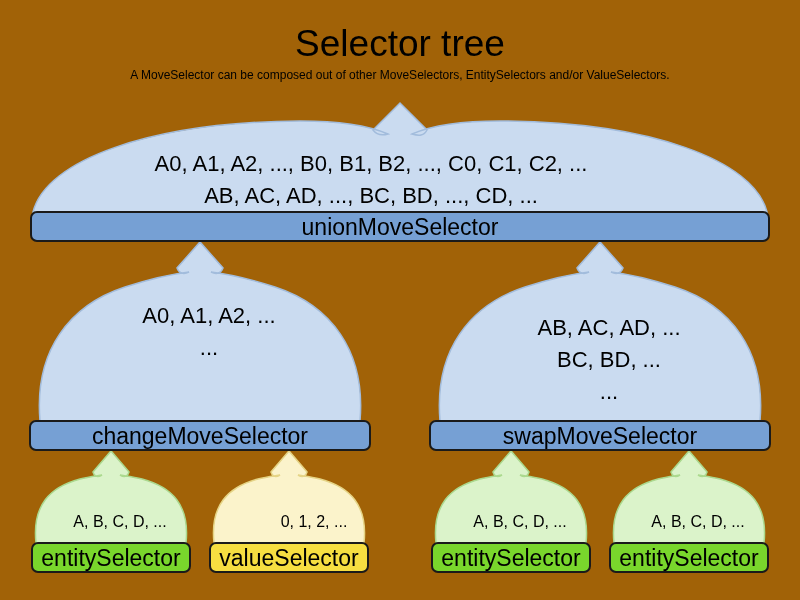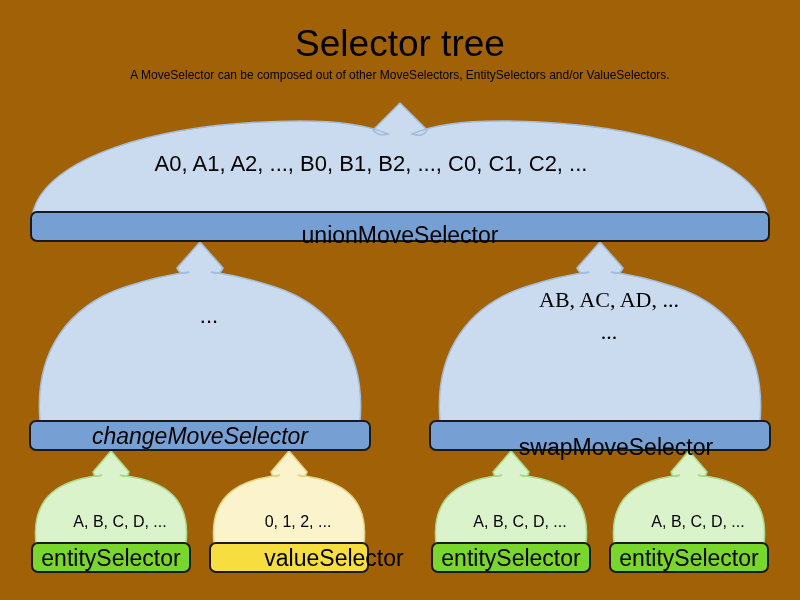--- a/index.html
+++ b/index.html
@@ -15,36 +15,36 @@
     font-size:37px;line-height:40px;font-weight:400;
   }
   .subtitle{
     left:0;top:66px;width:800px;text-align:center;
     font-size:12px;line-height:18px;
   }
   .lines{text-align:center;font-size:22px;}
   .lines .ln{line-height:32px;white-space:nowrap;margin-left:18px;}
   .union-lines{left:0;top:148px;width:724px;}
   .change-lines{left:40px;top:300px;width:320px;}
-  .swap-lines{left:440px;top:284px;width:320px;font-family:Liberation Serif, serif;}
+  .swap-lines{left:440px;top:312px;width:320px;}
   .leaf-lines{top:507px;width:160px;font-size:16px;}
   .leaf-lines .ln{line-height:30px;}
   .entity1-lines{left:31px;}
-  .value1-lines{left:209px;}
+  .value1-lines{left:225px;}
   .entity2-lines{left:431px;}
   .entity3-lines{left:609px;}
   .bar-label{
     text-align:center;font-size:23px;line-height:30px;height:29px;
     white-space:nowrap;overflow:hidden;
   }
-  .union-bar-label{left:31px;top:220px;width:738px;}
-  .change-bar-label{left:30px;top:421px;width:340px;font-style:italic;}
-  .swap-bar-label{left:430px;top:432px;width:340px;padding-left:16px;}
+  .union-bar-label{left:31px;top:212px;width:738px;}
+  .change-bar-label{left:30px;top:421px;width:340px;}
+  .swap-bar-label{left:430px;top:421px;width:340px;}
   .entity1-bar-label{left:32px;top:543px;width:158px;}
-  .value1-bar-label{left:210px;top:543px;width:158px;padding-left:45px;}
+  .value1-bar-label{left:210px;top:543px;width:158px;}
   .entity2-bar-label{left:432px;top:543px;width:158px;}
   .entity3-bar-label{left:610px;top:543px;width:158px;}
 </style>
 </head>
 <body>
 
 <div class="stage">
 
   <svg width="800" height="600" viewBox="0 0 800 600">
 
@@ -90,30 +90,33 @@
     <rect x="210" y="543" width="158" height="29" rx="6" stroke-width="2" fill="#f6de41" stroke="#1a1a1a"></rect>
     <rect x="432" y="543" width="158" height="29" rx="6" stroke-width="2" fill="#79d62c" stroke="#1a1a1a"></rect>
     <rect x="610" y="543" width="158" height="29" rx="6" stroke-width="2" fill="#79d62c" stroke="#1a1a1a"></rect>
   </svg>
 
   <div class="abs title">Selector tree</div>
   <div class="abs subtitle">A MoveSelector can be composed out of other MoveSelectors, EntitySelectors and/or ValueSelectors.</div>
 
   <div class="abs lines union-lines">
     <div class="ln">A0, A1, A2, ..., B0, B1, B2, ..., C0, C1, C2, ...</div>
+    <div class="ln">AB, AC, AD, ..., BC, BD, ..., CD, ...</div>
   </div>
   <div class="abs bar-label union-bar-label">unionMoveSelector</div>
 
   <div class="abs lines change-lines">
+    <div class="ln">A0, A1, A2, ...</div>
     <div class="ln">...</div>
   </div>
   <div class="abs bar-label change-bar-label">changeMoveSelector</div>
 
   <div class="abs lines swap-lines">
     <div class="ln">AB, AC, AD, ...</div>
+    <div class="ln">BC, BD, ...</div>
     <div class="ln">...</div>
   </div>
   <div class="abs bar-label swap-bar-label">swapMoveSelector</div>
 
   <div class="abs lines leaf-lines entity1-lines">
     <div class="ln">A, B, C, D, ...</div>
   </div>
   <div class="abs bar-label entity1-bar-label">entitySelector</div>
 
   <div class="abs lines leaf-lines value1-lines">

